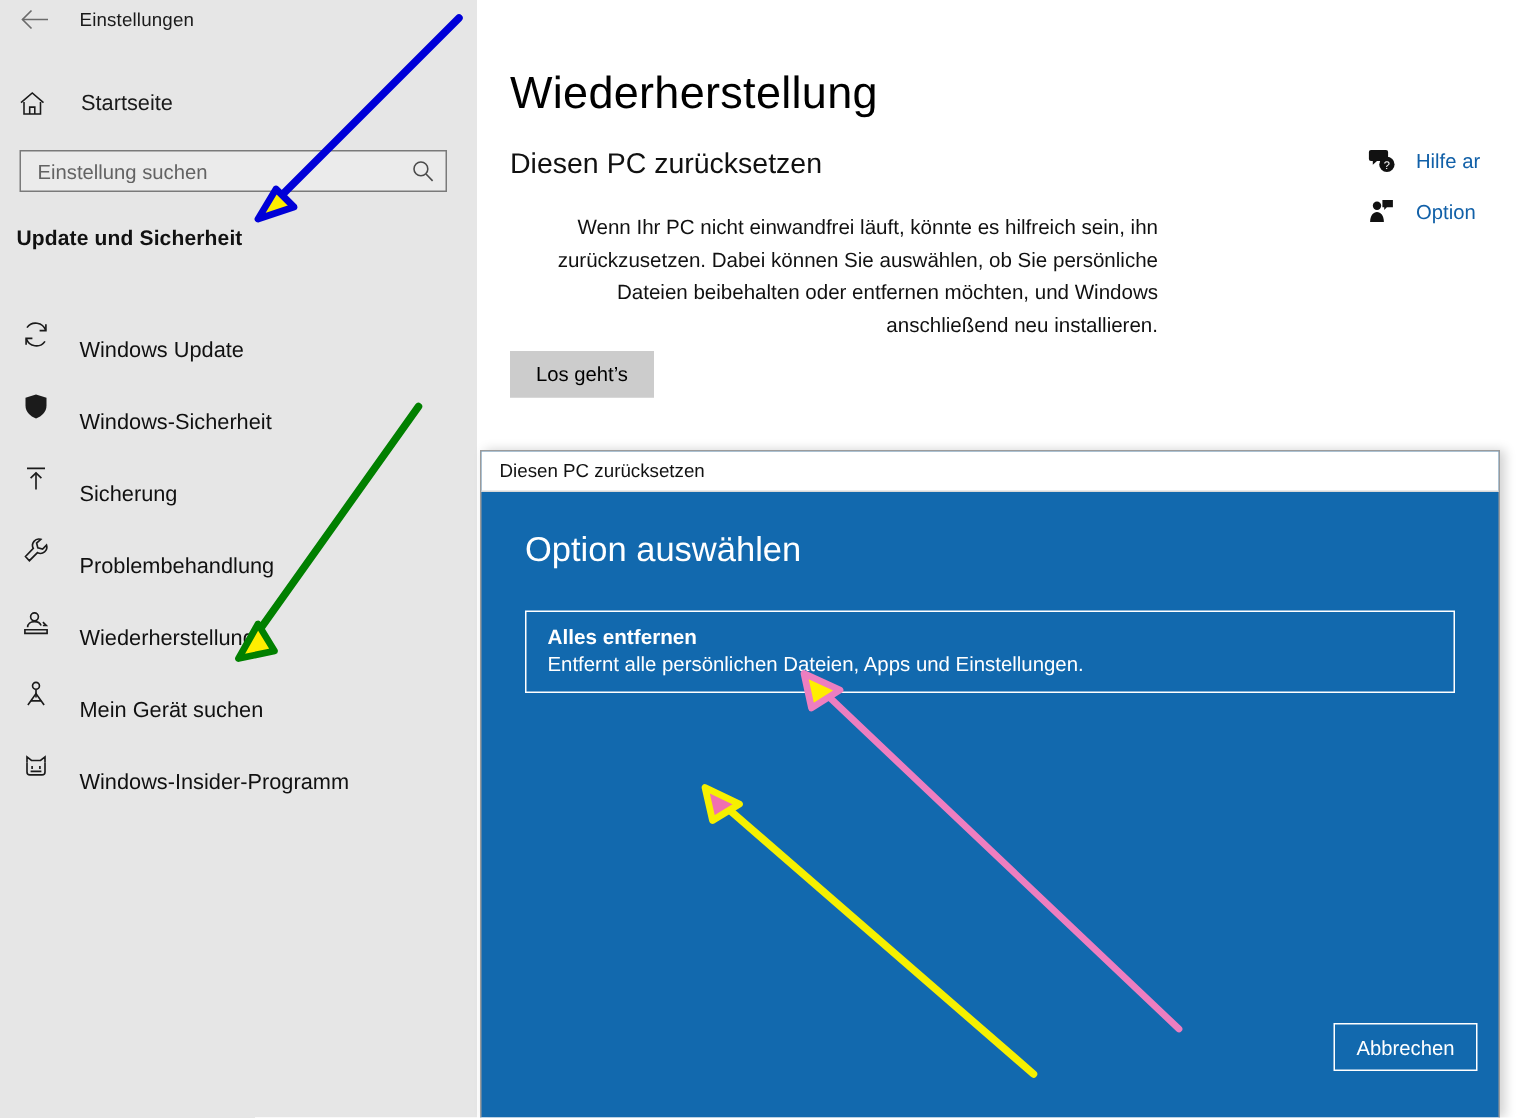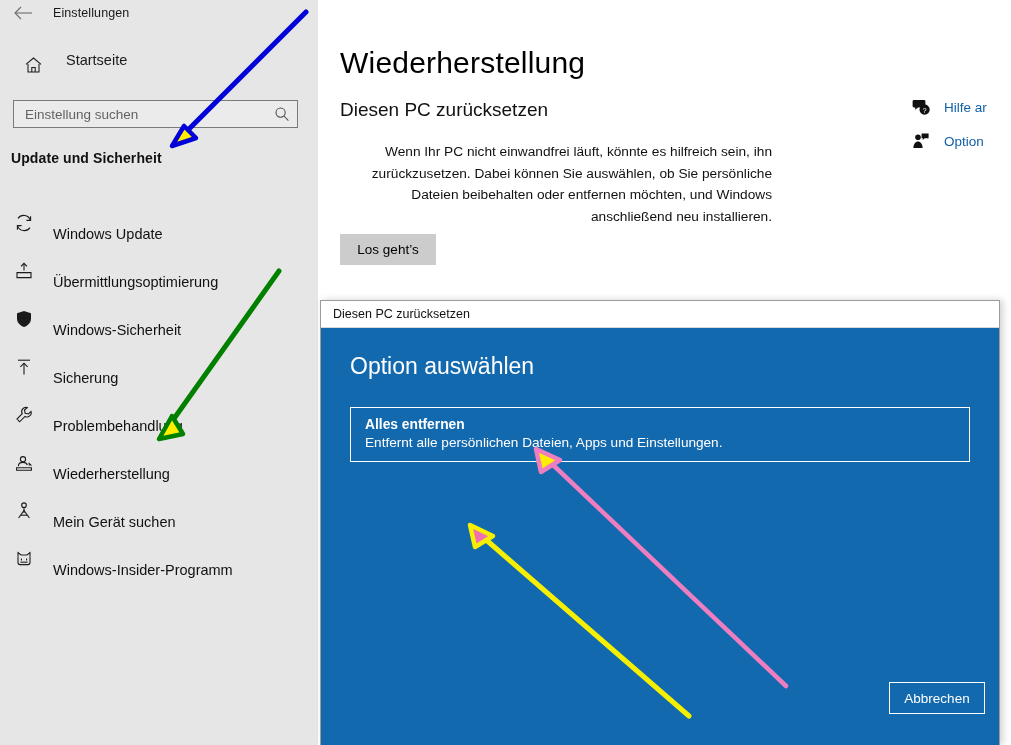--- a/index.html
+++ b/index.html
@@ -44,22 +44,22 @@
     font-size: 12.5px;
     color: #1a1a1a;
     letter-spacing: .1px;
     margin-left: 7px;
   }
 
   .home-row {
     position: absolute;
     left: 0; top: 52px;
     width: 318px; height: 34px;
-    display: flex; align-items: flex-start;
-    padding-left: 24px;
+    display: flex; align-items: center;
+    padding-left: 12px;
   }
   .home-icon {
     width: 30px; height: 26px;
     display: flex; align-items: center; justify-content: flex-start;
     color: #1a1a1a;
   }
   .home-label {
     font-size: 14.5px; color: #1a1a1a;
     margin-left: 12px;
   }
@@ -298,30 +298,20 @@
           <svg width="20" height="20" viewBox="0 0 20 20" fill="none" stroke="currentColor" stroke-width="1.1">
             <path d="M16.4 7.2 A7 7 0 0 0 4.0 5.4"></path>
             <path d="M3.6 12.8 A7 7 0 0 0 16.0 14.6"></path>
             <path d="M16.6 3.2 L16.6 7.4 L12.4 7.4"></path>
             <path d="M3.4 16.8 L3.4 12.6 L7.6 12.6"></path>
           </svg>
         </span>
         <span class="nav-label">Windows Update</span>
       </div>
 
-      <div class="nav-item">
-        <span class="nav-icon">
-          <svg width="20" height="20" viewBox="0 0 20 20" fill="none" stroke="currentColor" stroke-width="1.1">
-            <path d="M10 2.4 L10 9.6"></path>
-              <path d="M7 5.4 L10 2.4 L13 5.4"></path>
-            <path d="M3 11.6 H17 V16.6 H3 Z"></path>
-          </svg>
-        </span>
-        <span class="nav-label">Übermittlungsoptimierung</span>
-      </div>
 
       <div class="nav-item">
         <span class="nav-icon">
           <svg width="20" height="20" viewBox="0 0 20 20" fill="currentColor">
             <path d="M10 2 L17 4.2 V9.4 C17 13.6 13.9 16.6 10 18 C6.1 16.6 3 13.6 3 9.4 V4.2 Z"></path>
           </svg>
         </span>
         <span class="nav-label">Windows-Sicherheit</span>
       </div>
 

